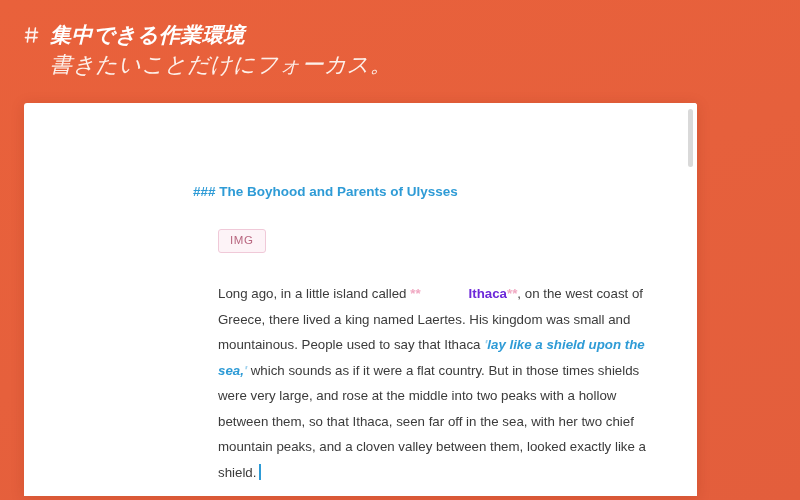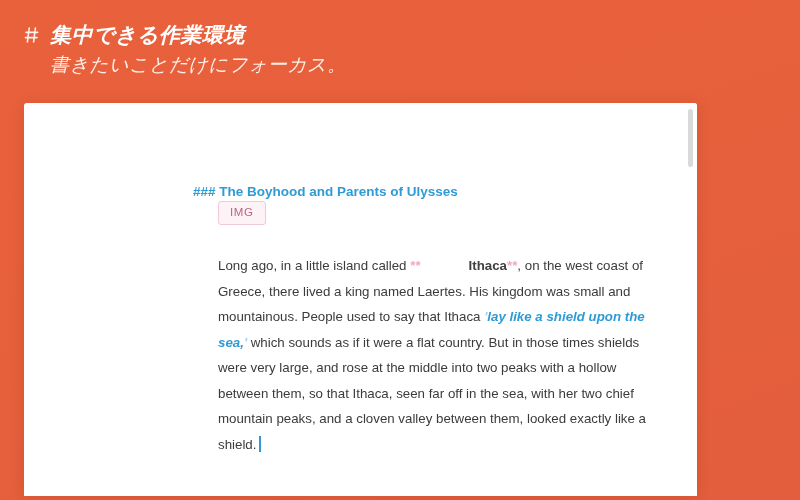--- a/index.html
+++ b/index.html
@@ -44,21 +44,21 @@
   .header-title {
     font-size: 21px;
     font-weight: 700;
     letter-spacing: 0.5px;
     line-height: 26px;
     color: #ffffff;
   }
   .header-subtitle {
     margin-top: 6px;
     margin-left: 26px;
-    font-size: 19px;
+    font-size: 22px;
     font-weight: 400;
     letter-spacing: 0.4px;
     line-height: 22px;
     color: #fdf0ea;
   }
 
   
   .editor-card {
     position: absolute;
     left: 24px;
@@ -105,39 +105,40 @@
     margin: 0 0 0 -25px;
     white-space: nowrap;
   }
   .doc-heading .hashes {
     color: #2e9bd6;
     font-weight: 700;
   }
 
   .img-chip {
     display: inline-block;
+    margin-top: 28px;
     padding: 4px 11px 5px;
     border: 1px solid #f0c9d8;
     border-radius: 3px;
     background: #fdf3f7;
     color: #b8657f;
     font-size: 11.5px;
     letter-spacing: 0.6px;
     line-height: 13px;
   }
 
   .doc-body {
     margin-top: 28px;
     font-size: 13.3px;
     line-height: 25.5px;
     color: #3b3b3b;
     font-family: "Liberation Sans", sans-serif;
   }
   .doc-body .em-strong {
-    color: #404040;
+    color: #6d28d9;
     font-weight: 700;
     padding-left: 48px;
   }
   .doc-body .marks {
     color: #f0a8c2;
     font-weight: 700;
   }
   .doc-body .em-italic {
     color: #2e9bd6;
     font-style: italic;

